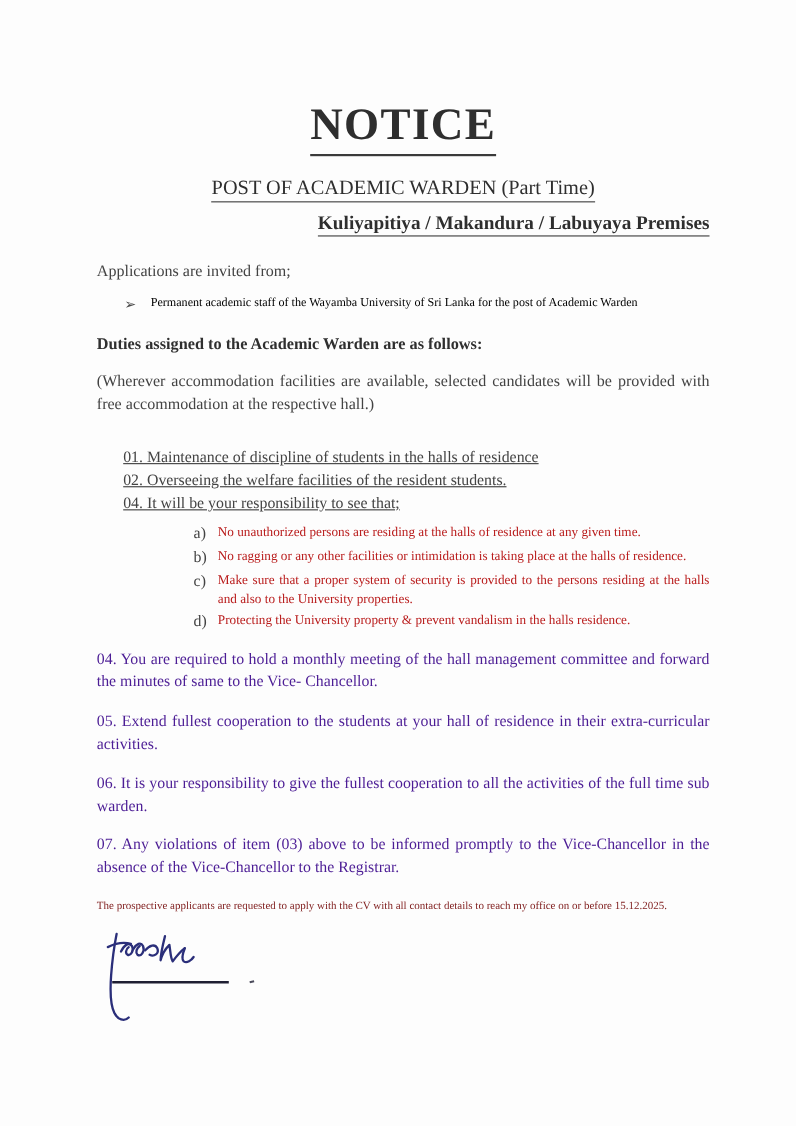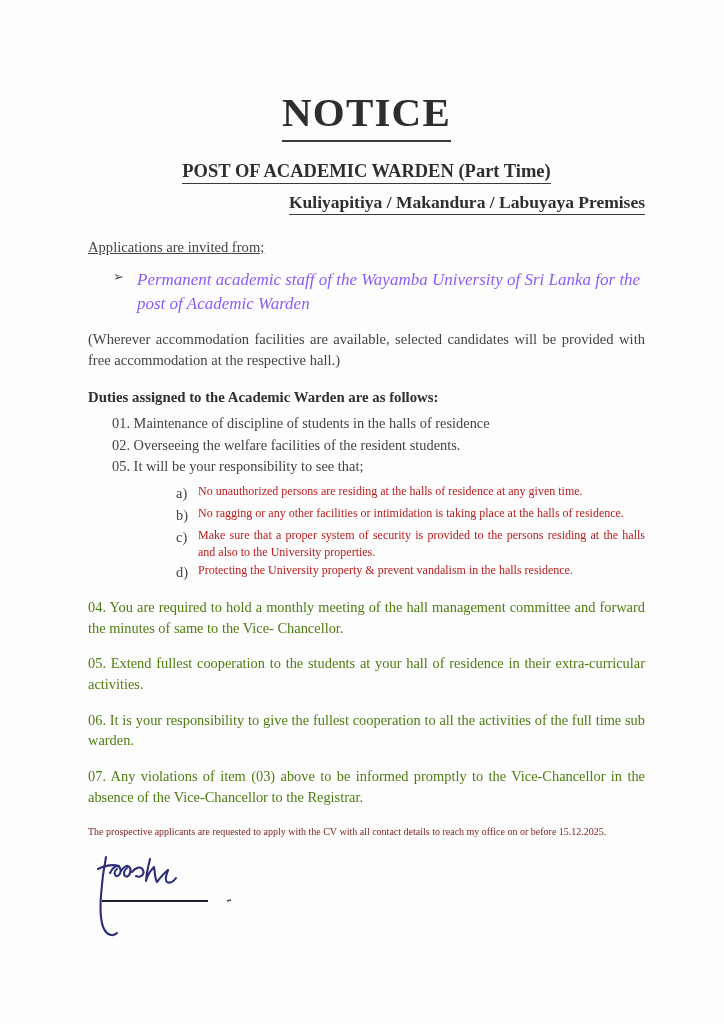--- a/index.html
+++ b/index.html
@@ -37,21 +37,21 @@
     font-family: "Liberation Serif", serif;
   }
   .notice-title span {
     border-bottom: 2.5px solid #3a3a3a;
     padding-bottom: 5px;
   }
 
   .subtitle-1 {
     text-align: center;
     font-size: 18.5px;
-    font-weight: 700;
+    font-weight: 400;
     color: #2e2e2e;
     margin: 0;
     padding-top: 27px;
     line-height: 1.25;
   }
   .subtitle-1 span {
     border-bottom: 1.7px solid #3a3a3a;
     padding-bottom: 2px;
   }
 
@@ -71,21 +71,20 @@
 
   
   .body-text {
     font-size: 14.6px;
     line-height: 1.42;
     color: #434343;
     margin: 0;
   }
   .intro {
     padding-top: 23px;
-    text-decoration: underline;
   }
   .para {
     margin-top: 13px;
     text-align: justify;
   }
 
   
   .bullet-row {
     display: flex;
     margin-top: 10px;
@@ -93,37 +92,37 @@
   }
   .bullet-glyph {
     width: 24px;
     flex: 0 0 24px;
     font-size: 13px;
     color: #4a4a4a;
     line-height: 1.42;
   }
   .bullet-text {
     flex: 1;
-    font-size: 17px;
+    font-size: 11px;
     line-height: 1.42;
-    color: #8b5cf6;
-    font-style: italic;
+    color: #000000;
   }
 
   .duties-heading {
     font-size: 14.8px;
     font-weight: 700;
     color: #2f2f2f;
     margin-top: 17px;
   }
 
   
   .num-list {
-    margin-top: 5px;
+    margin-top: 27px;
     padding-left: 24px;
+    text-decoration: underline;
   }
   .num-item {
     font-size: 14.4px;
     line-height: 1.47;
     color: #434343;
   }
 
   
   .letter-list {
     margin-top: 6px;
@@ -144,21 +143,21 @@
     font-size: 12px;
     line-height: 1.45;
     color: #b91c1c;
     text-align: justify;
   }
 
   .numbered-para {
     margin-top: 14px;
     font-size: 14.4px;
     line-height: 1.45;
-    color: #4d7c0f;
+    color: #4c1d95;
     text-align: justify;
   }
 
   .closing {
     margin-top: 17px;
     font-size: 10px;
     line-height: 1.45;
     color: #7f1d1d;
     text-align: justify;
   }
@@ -199,28 +198,28 @@
 
   <h3 class="subtitle-2"><span>Kuliyapitiya / Makandura / Labuyaya Premises</span></h3>
 
   <p class="body-text intro">Applications are invited from;</p>
 
   <div class="bullet-row">
     <span class="bullet-glyph">➢</span>
     <span class="bullet-text">Permanent academic staff of the Wayamba University of Sri Lanka for the post of Academic Warden</span>
   </div>
 
+  <p class="body-text duties-heading">Duties assigned to the Academic Warden are as follows:</p>
+
   <p class="body-text para">(Wherever accommodation facilities are available, selected candidates will be provided with free accommodation at the respective hall.)</p>
-
-  <p class="body-text duties-heading">Duties assigned to the Academic Warden are as follows:</p>
 
   <div class="num-list">
     <div class="num-item">01. Maintenance of discipline of students in the halls of residence</div>
     <div class="num-item">02. Overseeing the welfare facilities of the resident students.</div>
-    <div class="num-item">05. It will be your responsibility to see that;</div>
+    <div class="num-item">04. It will be your responsibility to see that;</div>
   </div>
 
   <div class="letter-list">
     <div class="letter-row">
       <span class="letter-tag">a)</span>
       <span class="letter-text">No unauthorized persons are residing at the halls of residence at any given time.</span>
     </div>
     <div class="letter-row">
       <span class="letter-tag">b)</span>
       <span class="letter-text">No ragging or any other facilities or intimidation is taking place at the halls of residence.</span>

